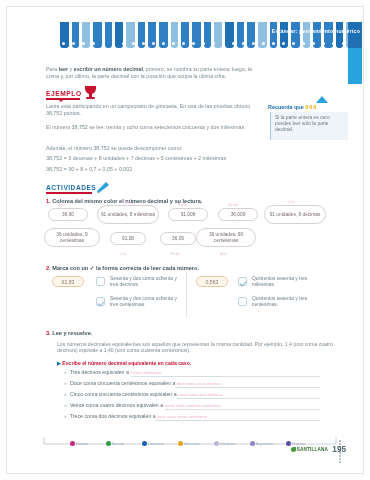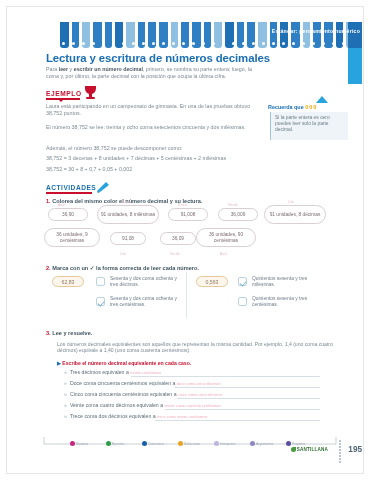--- a/index.html
+++ b/index.html
@@ -117,21 +117,21 @@
   .li .dash{color:#9bb6c6;margin-right:3px;}
   .ans{color:#f0a8bd;font-size:3.6px;letter-spacing:.1px;}
   .rule{position:absolute;height:1px;background:#d8dfe4;}
 
   
   .foot-line{position:absolute;left:40px;top:437px;width:300px;height:14px;}
   .foot-dot{position:absolute;width:5px;height:5px;border-radius:50%;}
   .foot-lbl{position:absolute;font-size:3.4px;color:#9aa7af;letter-spacing:.1px;}
   .brand{position:absolute;right:42px;bottom:28px;font-size:4.6px;font-weight:bold;color:#2e6e2e;letter-spacing:.2px;}
   .brand .leaf{display:inline-block;width:5px;height:5px;background:#4a9b3f;border-radius:50% 0 50% 50%;margin-right:1px;vertical-align:-1px;}
-  .pageno{position:absolute;right:8px;bottom:26px;font-size:8.2px;font-weight:bold;color:#4f6470;}
+  .pageno{position:absolute;right:24px;bottom:26px;font-size:8.2px;font-weight:bold;color:#4f6470;}
   .dotline{position:absolute;right:30px;bottom:16px;width:1px;height:24px;}
   .dotline i{position:absolute;left:0;width:1.5px;height:1.5px;background:#b9c4cb;}
 </style>
 </head>
 <body>
 
 <div class="page">
   <div class="frame"></div>
 
   <div class="topband" id="topband">
@@ -193,21 +193,20 @@
       <span style="left: 252px; top: 2px;"></span>
       <span style="left: 262px; top: 2px;"></span>
       <span style="left: 272px; top: 2px;"></span>
       <span style="left: 282px; top: 2px;"></span>
       <span style="left: 292px; top: 2px;"></span>
     </div>
   <div class="rightbar"></div>
   <div class="rightbar2"></div>
   <div class="std-tag">Estándar: pensamiento numérico</div>
 
-  <div class="title">Lectura y escritura de números decimales</div>
   <div class="intro"><span>Para </span><b>leer</b><span> y </span><b>escribir un número decimal</b><span>, primero, se nombra su parte entera; luego, la coma y, por último, la parte decimal con la posición que ocupa la última cifra.</span></div>
 
   <div class="ejemplo-tag">EJEMPLO</div>
   <div class="ejemplo-underline"></div>
   <div class="ejemplo-icon">
     <div class="cup"></div>
       <div class="stem"></div>
       <div class="base"></div>
   </div>
   <div class="ex-p ex1">Laura está participando en un campeonato de gimnasia. En una de las pruebas obtuvo 38,752 puntos.</div>

